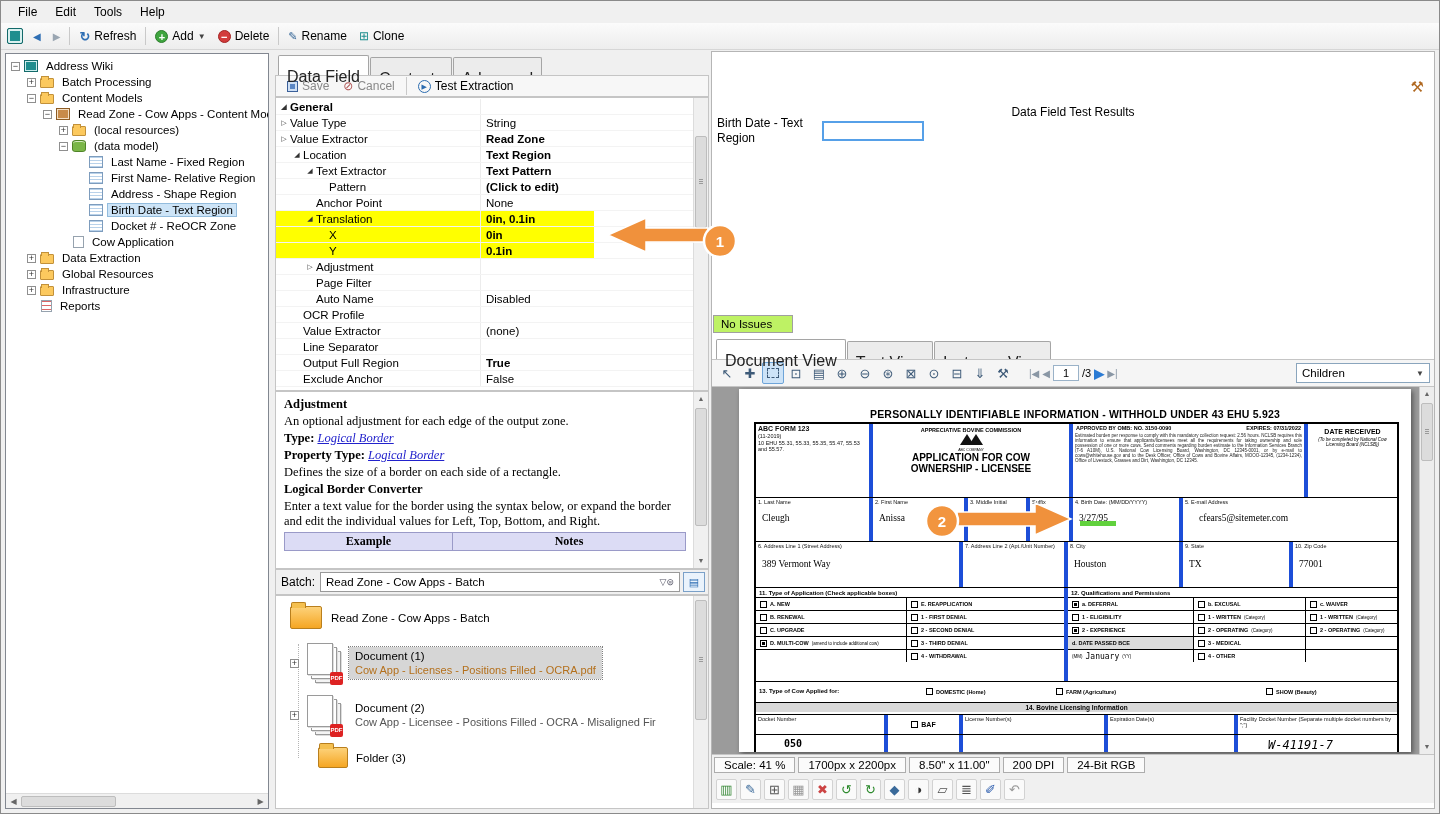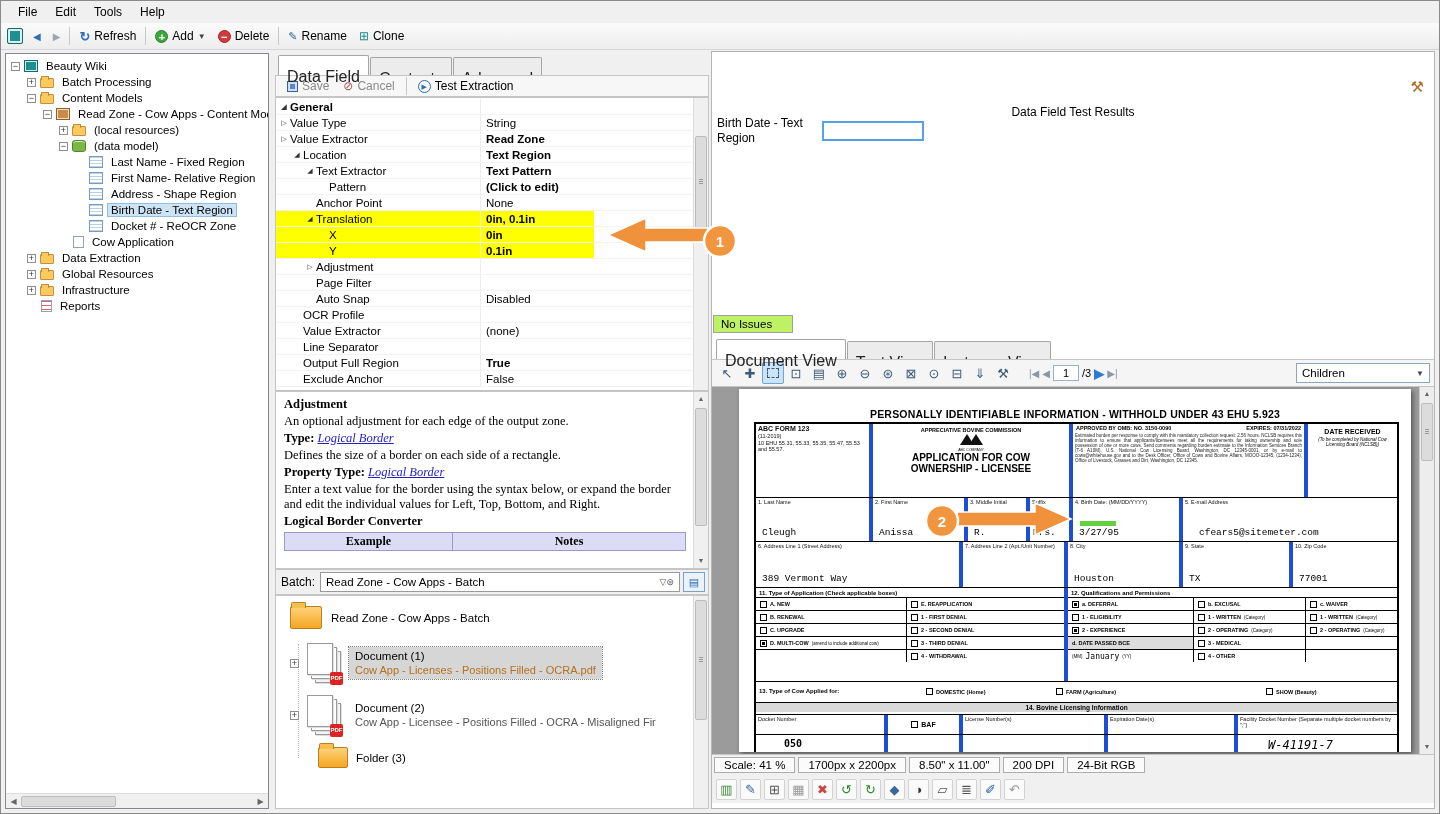--- a/index.html
+++ b/index.html
@@ -132,21 +132,21 @@
   .doc-page{position:absolute;left:27px;top:2px;width:672px;height:363px;background:#fff;box-shadow:2px 2px 5px rgba(0,0,0,.45);overflow:hidden}
 
   .f-title{margin-top:19px;text-align:center;font-weight:bold;font-size:10.5px;letter-spacing:.2px}
   .f-table{position:absolute;left:15px;top:33px;width:645px;border:2px solid #000;background:#fff}
   .f-row{display:flex;border-bottom:1px solid #000}
   .f-row:last-child{border-bottom:none}
   .f-cell{position:relative;overflow:hidden}
   .f-cell+.f-cell{border-left:4px solid #1d4ed8}
   .lab{font-size:5.5px;padding:1px 0 0 2px;color:#111}
   .mono{font-family:"DejaVu Sans Mono",monospace}
-  .val{font-family:Liberation Mono, monospace;font-size:9.5px;position:absolute;left:6px;bottom:3px;white-space:nowrap}
+  .val{font-family:Liberation Serif, serif;font-size:9.5px;position:absolute;left:6px;bottom:18px;white-space:nowrap}
   .hand{font-style:italic}
   .cb{display:inline-block;width:7px;height:7px;border:1px solid #000;background:#fff;flex:none}
   .cb.on{background:#000;box-shadow:inset 0 0 0 1px #fff}
   .cbl{font-size:5.5px;font-weight:bold;white-space:nowrap}
   .cbn{font-size:4.5px;white-space:nowrap}
   .sechead{font-size:6px;font-weight:bold;padding:2px 0 1px 3px}
   .srow{display:flex;border-top:1px solid #000;height:13px;align-items:center}
   .scell{display:flex;align-items:center;gap:3px;padding-left:4px;height:100%;overflow:hidden}
   .scell+.scell{border-left:1px solid #000}
   .shade{background:#ddd}
@@ -207,21 +207,21 @@
         <span class="g clone">⊞</span>
         <span>Clone</span>
       </span>
   </div>
 
   <div class="left">
     <div id="navtree" style="padding-top:4px">
         <div class="trow" style="padding-left: 4px;">
           <span class="texp box">−</span>
           <span class="tico grooper"></span>
-          <span class="tlab">Beauty Wiki</span>
+          <span class="tlab">Address Wiki</span>
         </div>
         <div class="trow" style="padding-left: 20px;">
           <span class="texp box">+</span>
           <span class="tico fold"></span>
           <span class="tlab">Batch Processing</span>
         </div>
         <div class="trow" style="padding-left: 20px;">
           <span class="texp box">−</span>
           <span class="tico fold"></span>
           <span class="tlab">Content Models</span>
@@ -404,21 +404,21 @@
           <div class="pg-row">
             <div class="pg-name" style="padding-left: 28px;">
               <span class="pg-exp"></span>
               <span>Page Filter</span>
             </div>
             <div class="pg-val"></div>
           </div>
           <div class="pg-row">
             <div class="pg-name" style="padding-left: 28px;">
               <span class="pg-exp"></span>
-              <span>Auto Snap</span>
+              <span>Auto Name</span>
             </div>
             <div class="pg-val">Disabled</div>
           </div>
           <div class="pg-row">
             <div class="pg-name" style="padding-left: 15px;">
               <span class="pg-exp"></span>
               <span>OCR Profile</span>
             </div>
             <div class="pg-val"></div>
           </div>
@@ -455,24 +455,24 @@
         <div class="vthumb" style="top:38px;height:92px">
             <span class="grip"></span>
           </div>
       </div>
     </div>
 
     <div class="helppanel">
       <div class="hp-title">Adjustment</div>
       <div class="hp-row">An optional adjustment for each edge of the output zone.</div>
       <div class="hp-row"><span class="hp-b">Type:</span> <span class="hp-link">Logical Border</span></div>
+      <div class="hp-row"><span class="hp-b">Property Type:</span> <span class="hp-link">Logical Border</span></div>
       <div class="hp-row">Defines the size of a border on each side of a rectangle.</div>
-      <div class="hp-row"><span class="hp-b">Property Type:</span> <span class="hp-link">Logical Border</span></div>
+      <div class="hp-row hp-b">Logical Border Converter</div>
       <div class="hp-row">Enter a text value for the border using the syntax below, or expand the border and edit the individual values for Left, Top, Bottom, and Right.</div>
-      <div class="hp-row hp-b">Logical Border Converter</div>
       <div class="hp-table">
         <div class="hp-th c1">Example</div>
         <div class="hp-th c2">Notes</div>
       </div>
       <div class="vscroll" style="font-family:'Liberation Sans',sans-serif">
         <div class="arr">▲</div>
         <div class="vthumb" style="top:16px;height:118px"></div>
         <div class="arr" style="position:absolute;bottom:0;left:0;right:0">▼</div>
       </div>
     </div>

